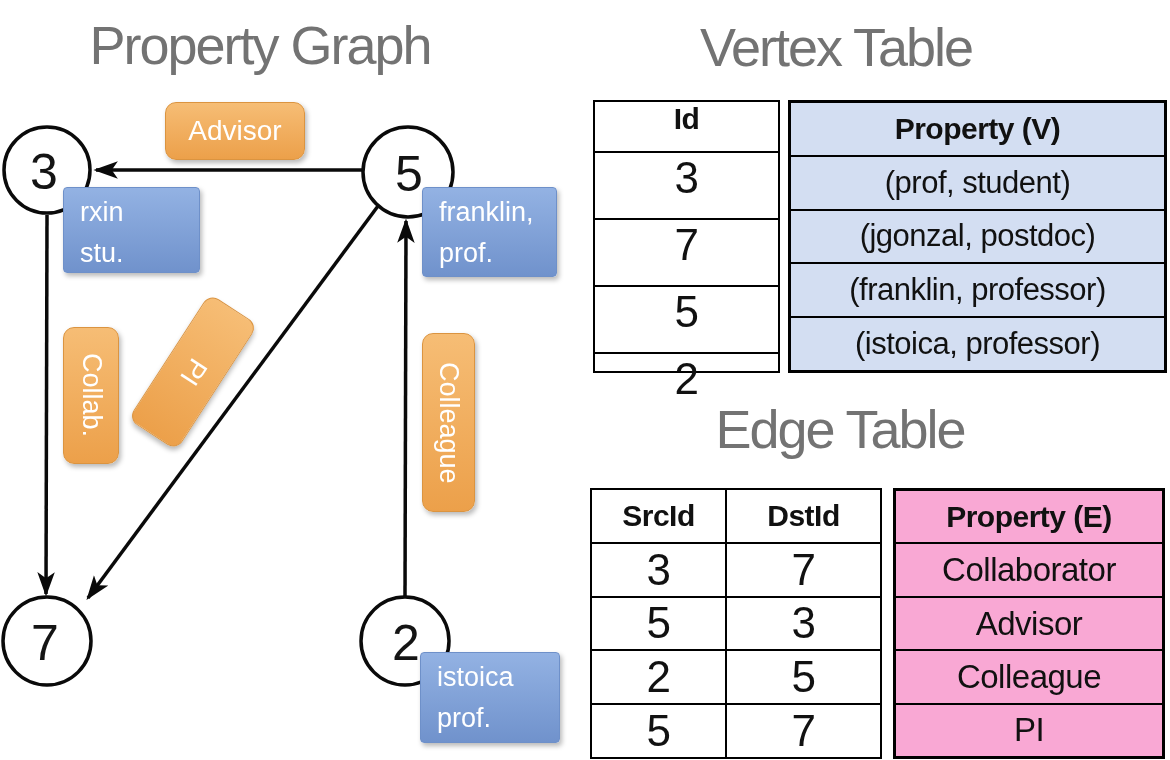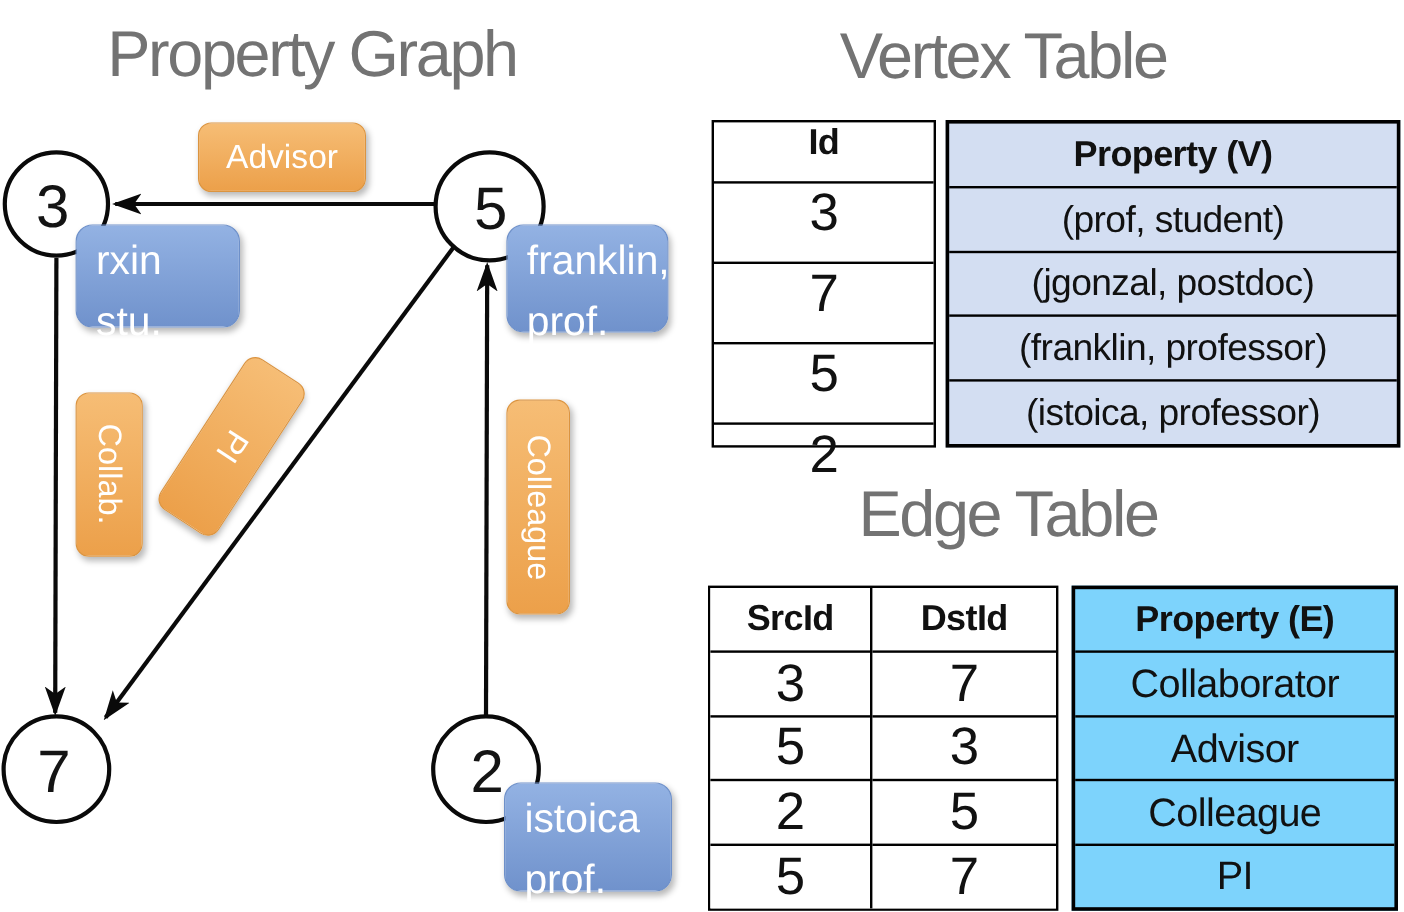--- a/index.html
+++ b/index.html
@@ -21,42 +21,42 @@
   
   .obox{
     position:absolute;border-radius:11px;
     background:linear-gradient(180deg,#f6bd75 0%,#eca04a 100%);
     border:1px solid #db9440;color:#ffffff;
     box-shadow:2px 3px 5px rgba(0,0,0,0.28);
     display:flex;align-items:center;justify-content:center;
     font-size:28px;
   }
   .bbox{
-    position:absolute;border-radius:14px;
+    position:absolute;border-radius:4px;
     background:linear-gradient(180deg,#93b2e3 0%,#7092cc 100%);
     border:1px solid #6e90c9;color:#ffffff;
     box-shadow:2px 3px 5px rgba(0,0,0,0.28);
-    font-size:34px;line-height:1.5;padding:4px 6px 0 16px;
+    font-size:27px;line-height:1.5;padding:4px 6px 0 16px;
   }
   .vert{writing-mode:vertical-rl;font-size:27px;}
   
   .tcol{position:absolute;display:flex;flex-direction:column;box-sizing:border-box;background:#fff;}
   .tcol .cell{
     flex:1;display:flex;align-items:center;justify-content:center;
     border-top:2px solid #000;letter-spacing:-0.5px;white-space:nowrap;
   }
   .tcol .cell:first-child{border-top:none;}
   .thin-border{border:2px solid #000;}
   .thick-border{border:3px solid #000;}
   .hdr{font-weight:bold;font-size:30px;}
   .idnum{font-size:44px;}
   .vprop{font-size:31px;}
   .eprop{font-size:33px;}
   .vfill{background:#d3def2;}
-  .efill{background:#7dd3fc;}
+  .efill{background:#f9a8d4;}
   .two-col{position:absolute;display:flex;flex-direction:row;box-sizing:border-box;background:#fff;}
   .two-col .col{display:flex;flex-direction:column;}
   .two-col .col.right{border-left:2px solid #000;flex:1;}
 </style>
 </head>
 <body>
 
 <div class="canvas">
 
   <div class="big-title" style="left:40px;top:18px;width:440px;">Property Graph</div>

